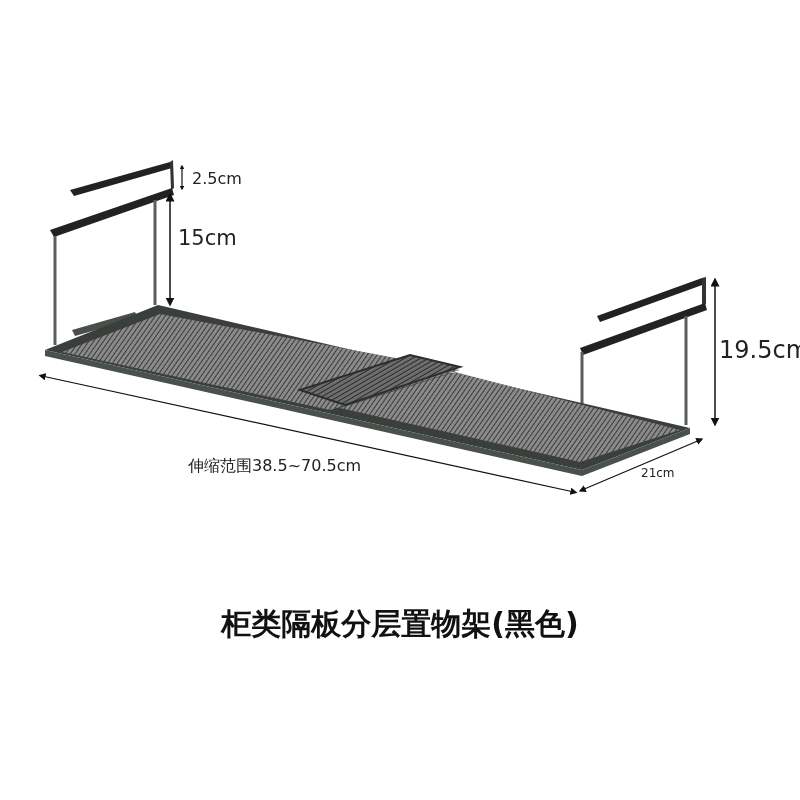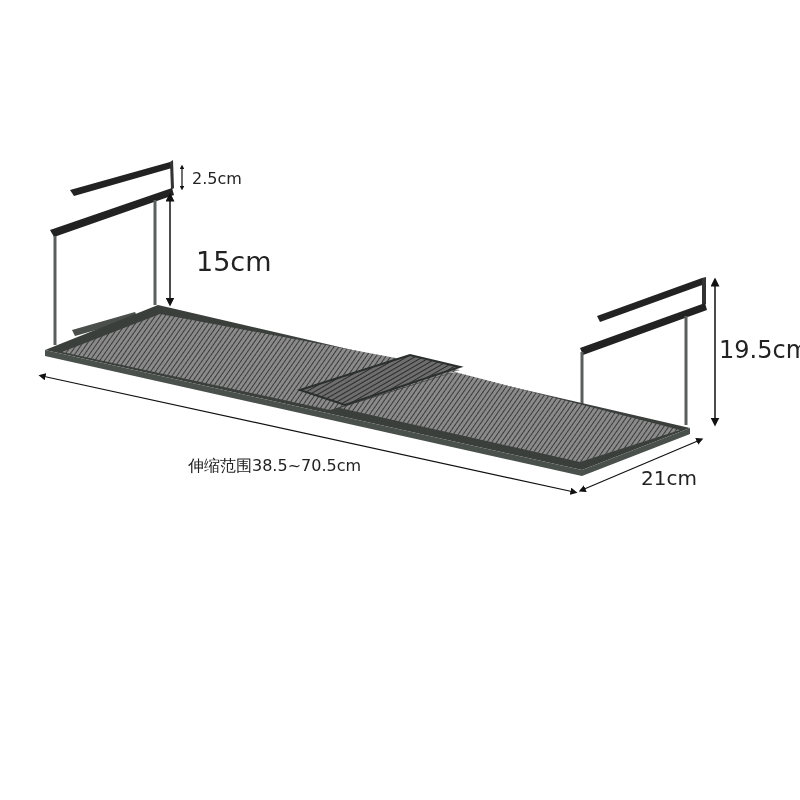--- a/index.html
+++ b/index.html
@@ -1,23 +1,23 @@
 <!DOCTYPE html>
 <html><head>
 <meta charset="utf-8">
 <style>
   html, body { margin: 0; padding: 0; background: #ffffff; }
   body { width: 800px; height: 800px; position: relative; overflow: hidden;
          font-family: "DejaVu Sans", "Liberation Sans", sans-serif; color: #1a1a1a; }
   .stage { position: absolute; left: 0; top: 0; width: 800px; height: 620px; }
   .label { position: absolute; white-space: nowrap; color: #222; }
   .lbl-25 { left: 192px; top: 169px; font-size: 16px; }
-  .lbl-15 { left: 178px; top: 246px; font-size: 27px; margin-left: 18px; }
+  .lbl-15 { left: 178px; top: 226px; font-size: 21px; }
   .lbl-195 { left: 719px; top: 336px; font-size: 24px; }
-  .lbl-21 { left: 641px; top: 466px; font-size: 20px; }
+  .lbl-21 { left: 641px; top: 466px; font-size: 12px; }
   .lbl-range { left: 168px; top: 456px; font-size: 16px; margin-left: 20px; }
   .title { position: absolute; left: 0; width: 800px; text-align: center; font-weight: bold; color: #111; }
   .title-main { top: 604px; font-size: 30px; letter-spacing: 0px; }
   .title-sub { top: 678px; font-size: 32px; }
 </style>
 </head>
 <body>
 
 <div class="stage">
   <svg width="800" height="800" viewBox="0 0 800 800" xmlns="http://www.w3.org/2000/svg">
@@ -77,13 +77,14 @@
       <line x1="582" y1="490" x2="700" y2="440" stroke="#111" stroke-width="1.2" marker-start="url(#ah)" marker-end="url(#ah)"></line>
     </g>
   </svg>
 
   <div class="label lbl-25">2.5cm</div>
   <div class="label lbl-15">15cm</div>
   <div class="label lbl-195">19.5cm</div>
   <div class="label lbl-21">21cm</div>
   <div class="label lbl-range">伸缩范围38.5~70.5cm</div>
 
+  <div class="title title-main">柜类隔板分层置物架(黑色)</div>
 </div>
 
 </body></html>

